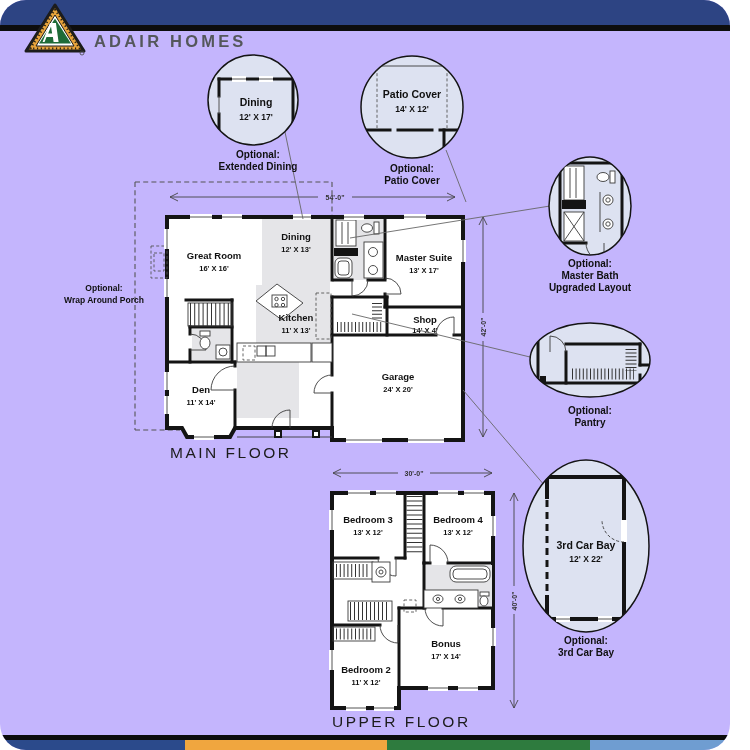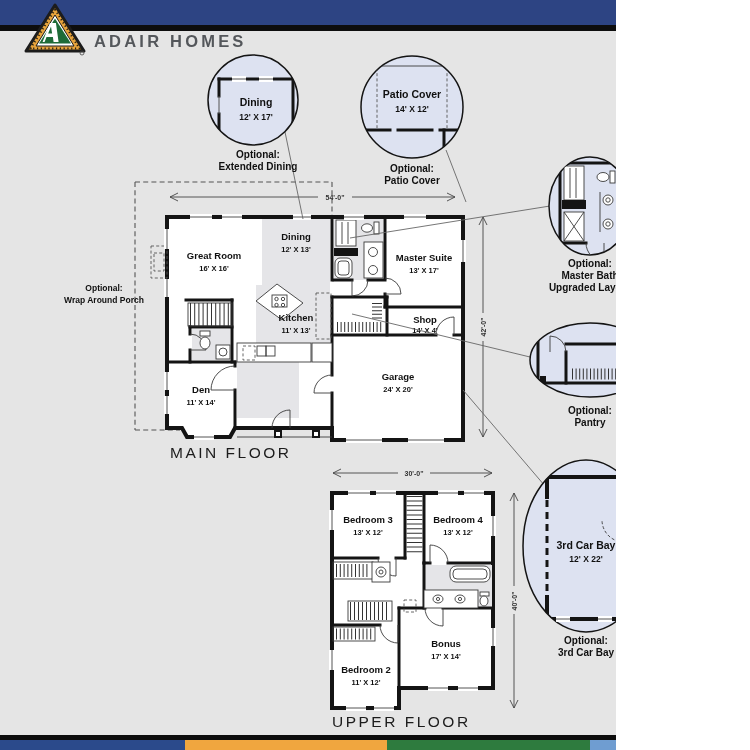--- a/index.html
+++ b/index.html
@@ -1,16 +1,16 @@
 <!DOCTYPE html>
 <html><head>
 <meta charset="utf-8">
 <style>
   html,body{margin:0;padding:0;background:#fff;}
-  .stage{position:relative;width:616px;height:750px;background:#e5e5e5;overflow:hidden;}
+  .stage{position:relative;width:730px;height:750px;background:#c4b5fd;overflow:hidden;border-radius:26px;}
   svg{display:block;}
   .w4{fill:none;stroke:#141414;stroke-width:4;stroke-linecap:square}
   .w3{fill:none;stroke:#141414;stroke-width:3;stroke-linecap:square}
   .house{fill:#ffffff;stroke:#141414;stroke-width:4}
   .shade{fill:#E5E5E8}
   .thin{fill:none;stroke:#3a3a3a;stroke-width:0.9}
   .fix{fill:#fff;stroke:#3a3a3a;stroke-width:0.9}
   .dashT{fill:none;stroke:#555;stroke-width:0.9;stroke-dasharray:3 2.2}
   .dash{fill:none;stroke:#555;stroke-width:1.1;stroke-dasharray:5 3.2}
   .dim{fill:none;stroke:#444;stroke-width:0.9}

